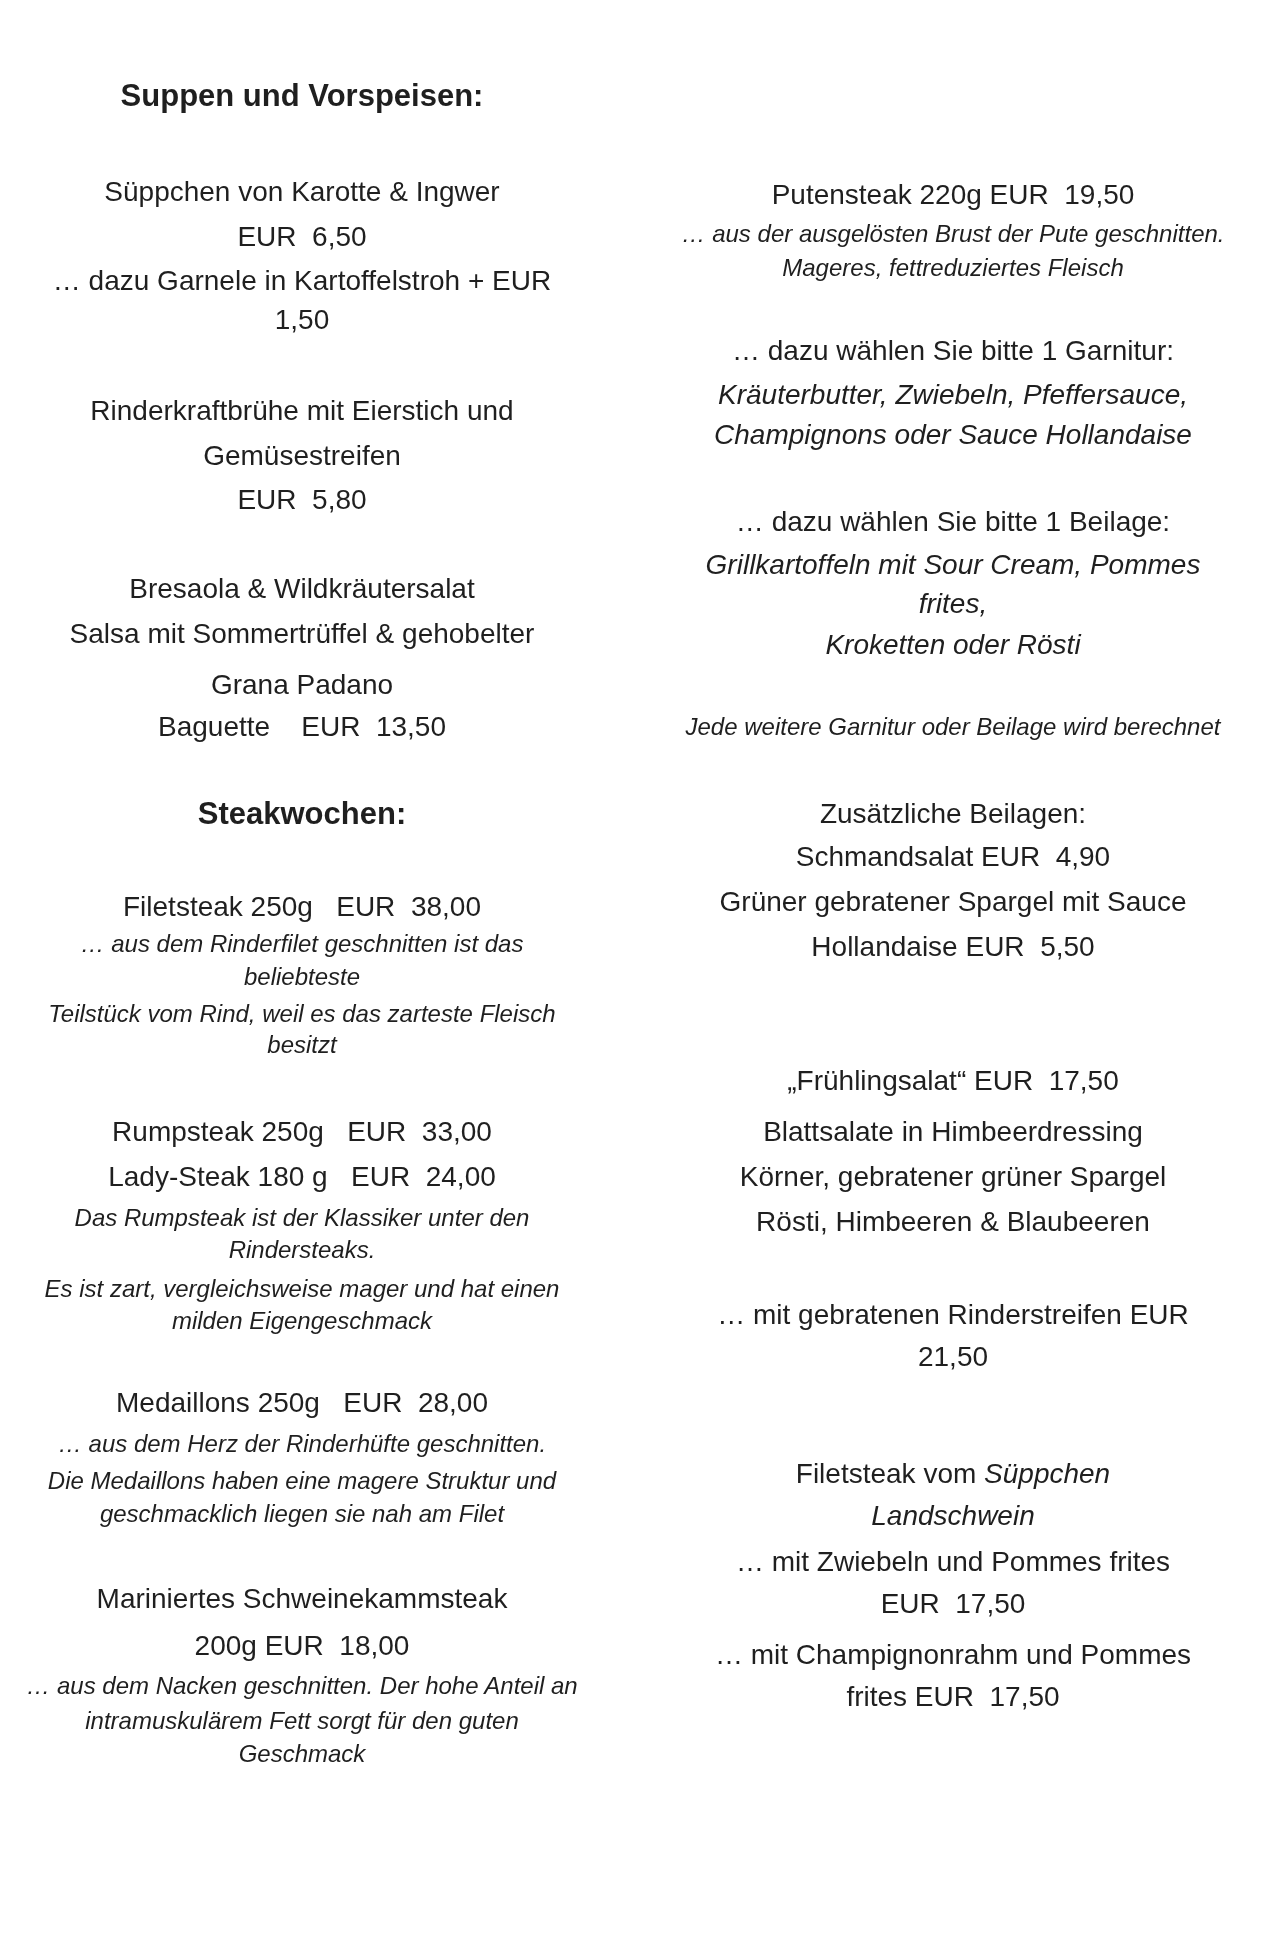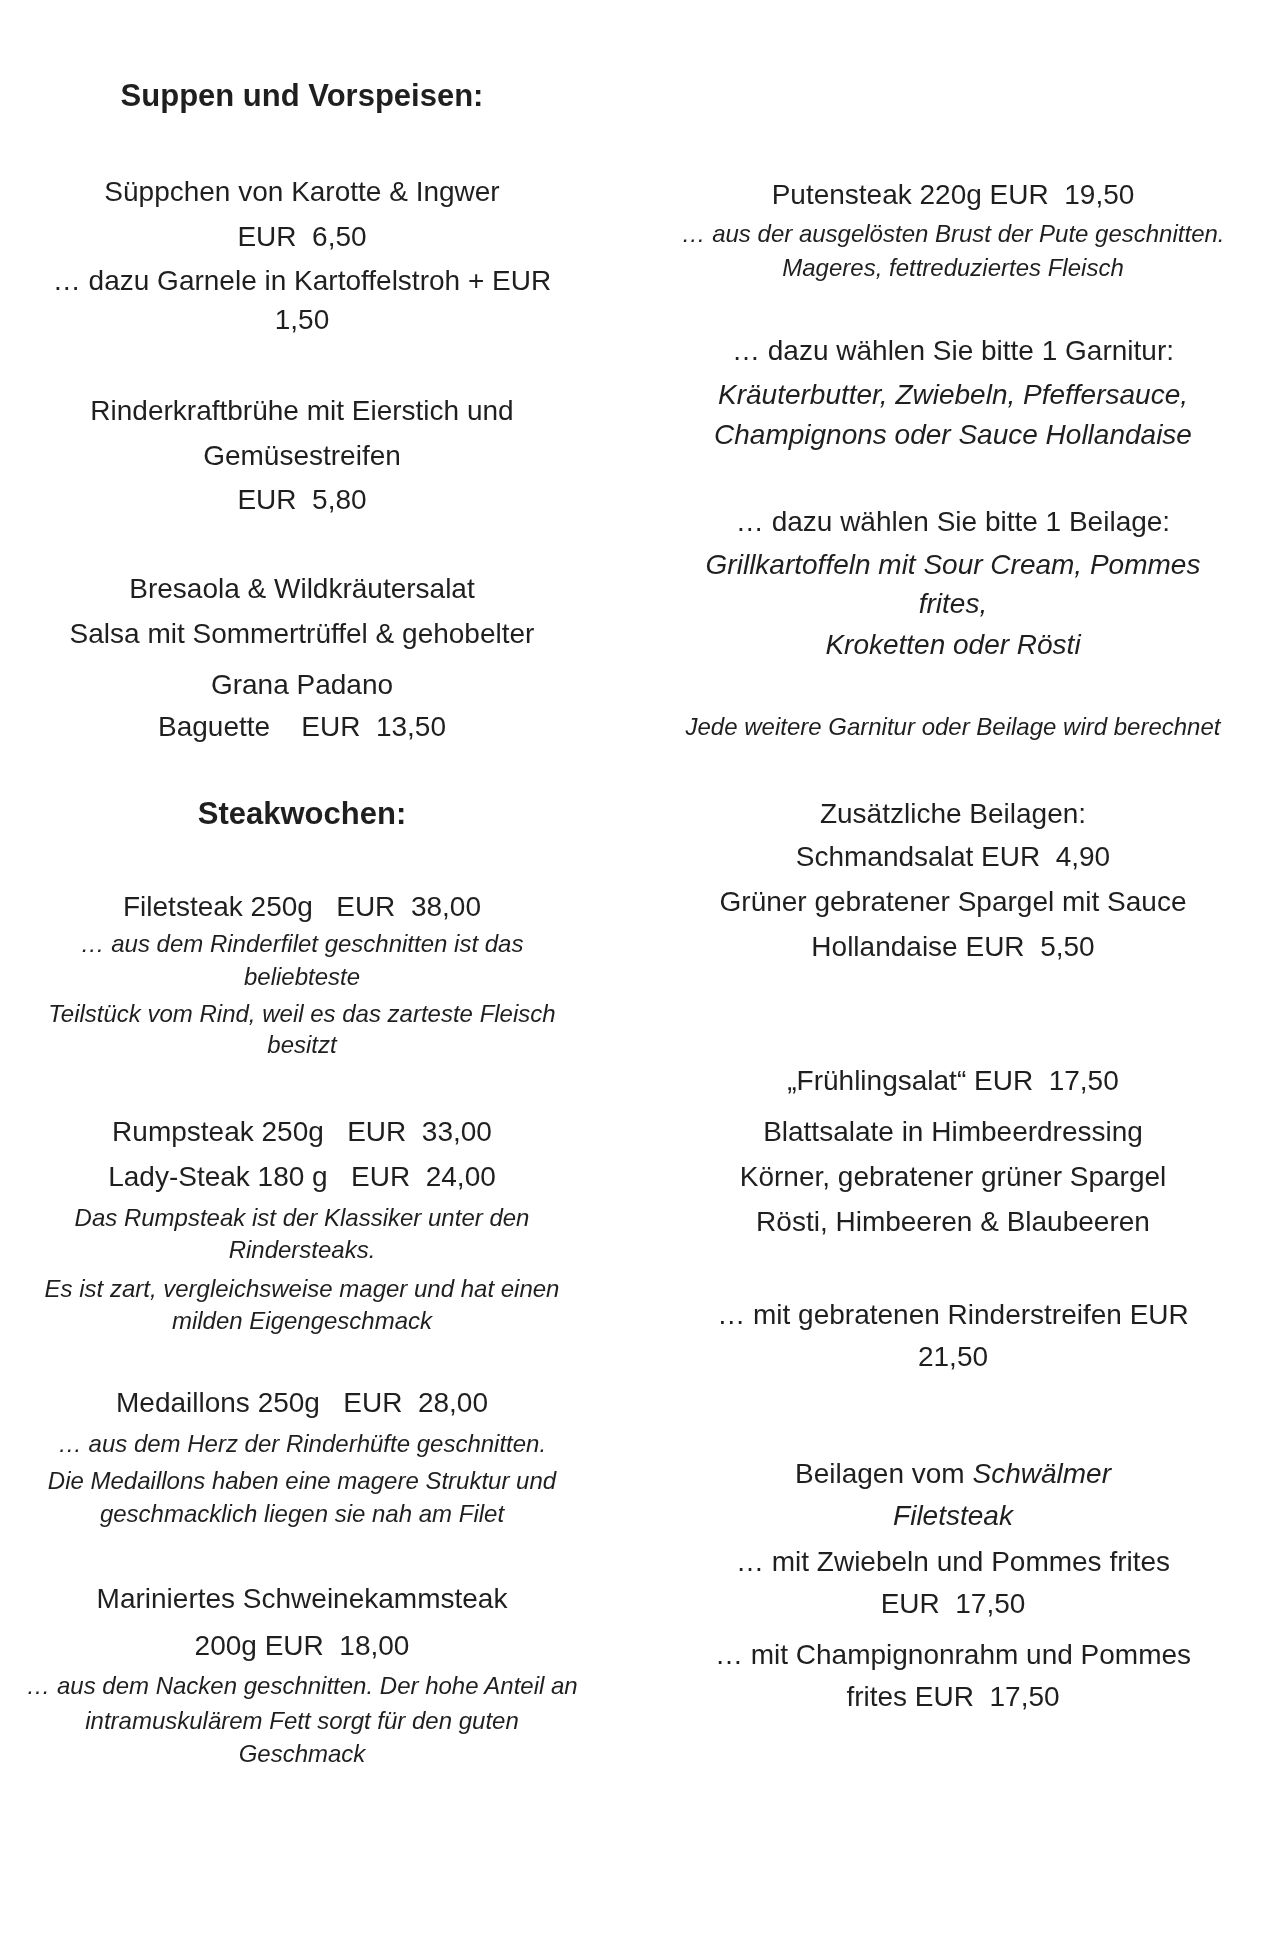--- a/index.html
+++ b/index.html
@@ -93,20 +93,20 @@
       <div class="line m" style="left: 613px; top: 792px; color: rgb(31, 31, 31);">Zusätzliche Beilagen:</div>
       <div class="line m" style="left: 613px; top: 835px; color: rgb(31, 31, 31);">Schmandsalat EUR  4,90</div>
       <div class="line m" style="left: 613px; top: 880px; color: rgb(31, 31, 31);">Grüner gebratener Spargel mit Sauce</div>
       <div class="line m" style="left: 613px; top: 925px; color: rgb(31, 31, 31);">Hollandaise EUR  5,50</div>
       <div class="line m" style="left: 613px; top: 1059px; color: rgb(31, 31, 31);">„Frühlingsalat“ EUR  17,50</div>
       <div class="line m" style="left: 613px; top: 1110px; color: rgb(31, 31, 31);">Blattsalate in Himbeerdressing</div>
       <div class="line m" style="left: 613px; top: 1155px; color: rgb(31, 31, 31);">Körner, gebratener grüner Spargel</div>
       <div class="line m" style="left: 613px; top: 1200px; color: rgb(31, 31, 31);">Rösti, Himbeeren &amp; Blaubeeren</div>
       <div class="line m" style="left: 613px; top: 1293px; color: rgb(31, 31, 31);">… mit gebratenen Rinderstreifen EUR</div>
       <div class="line m" style="left: 613px; top: 1335px; color: rgb(31, 31, 31);">21,50</div>
-      <div class="line m" style="left: 613px; top: 1452px; color: rgb(31, 31, 31);"><span>Beilagen vom </span><span class="it">Schwälmer</span></div>
-      <div class="line m" style="left: 613px; top: 1494px; color: rgb(31, 31, 31);"><span class="it">Filetsteak</span></div>
+      <div class="line m" style="left: 613px; top: 1452px; color: rgb(31, 31, 31);"><span>Filetsteak vom </span><span class="it">Süppchen</span></div>
+      <div class="line m" style="left: 613px; top: 1494px; color: rgb(31, 31, 31);"><span class="it">Landschwein</span></div>
       <div class="line m" style="left: 613px; top: 1540px; color: rgb(31, 31, 31);">… mit Zwiebeln und Pommes frites</div>
       <div class="line m" style="left: 613px; top: 1582px; color: rgb(31, 31, 31);">EUR  17,50</div>
       <div class="line m" style="left: 613px; top: 1633px; color: rgb(31, 31, 31);">… mit Champignonrahm und Pommes</div>
       <div class="line m" style="left: 613px; top: 1675px; color: rgb(31, 31, 31);">frites EUR  17,50</div>
     </div>
 </div>
 
 </body></html>

